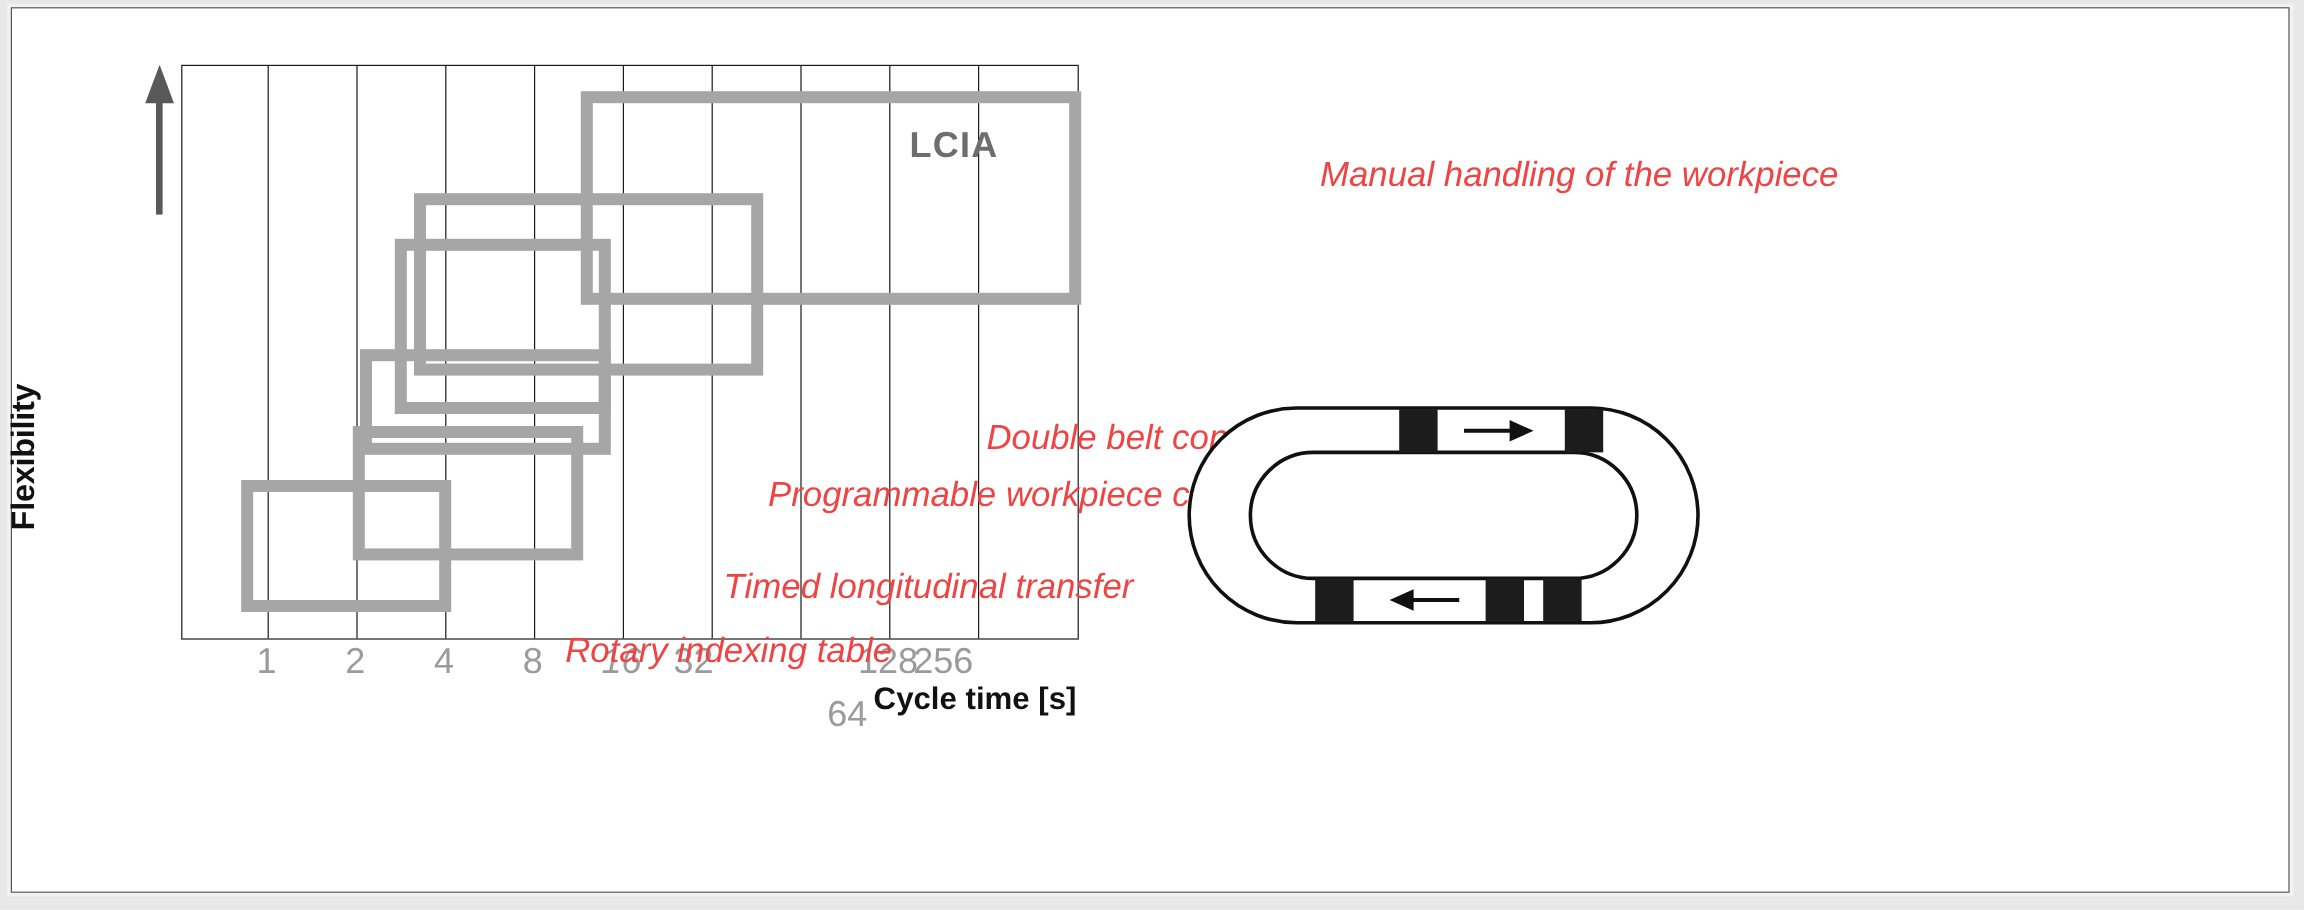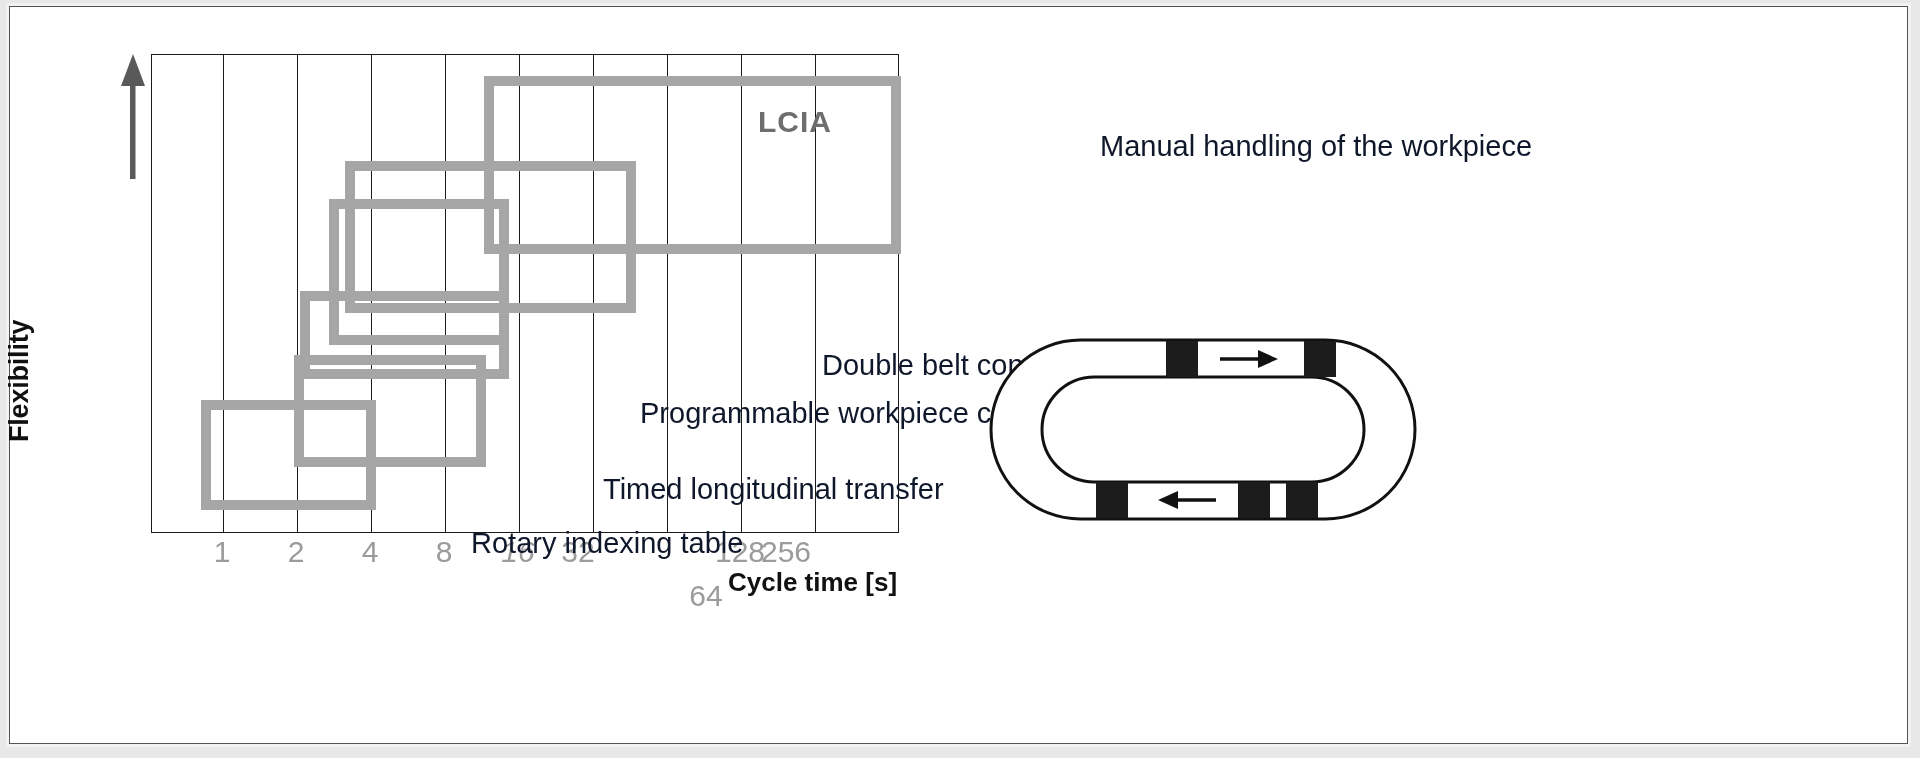--- a/index.html
+++ b/index.html
@@ -108,23 +108,24 @@
     font-weight: 700;
     color: #6e6e6e;
     letter-spacing: 1px;
   }
 
   
   .annotation {
     position: absolute;
     font-size: 29px;
     line-height: 37px;
-    color: #0f172a;
+    color: #ef4444;
     font-weight: 400;
     white-space: pre-line;
+    font-style: italic;
   }
 
   
   #conveyor-diagram {
     position: absolute;
     left: 978px;
     top: 330px;
     width: 430px;
     height: 185px;
   }

